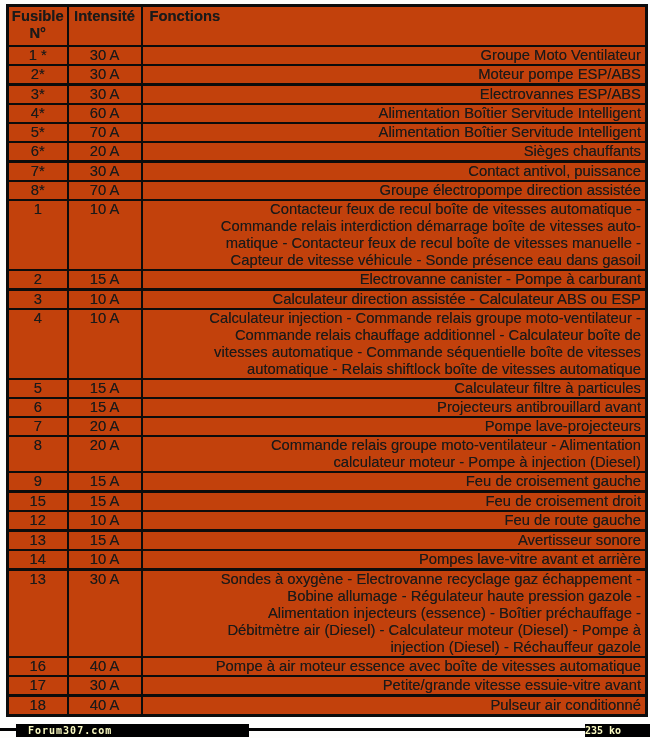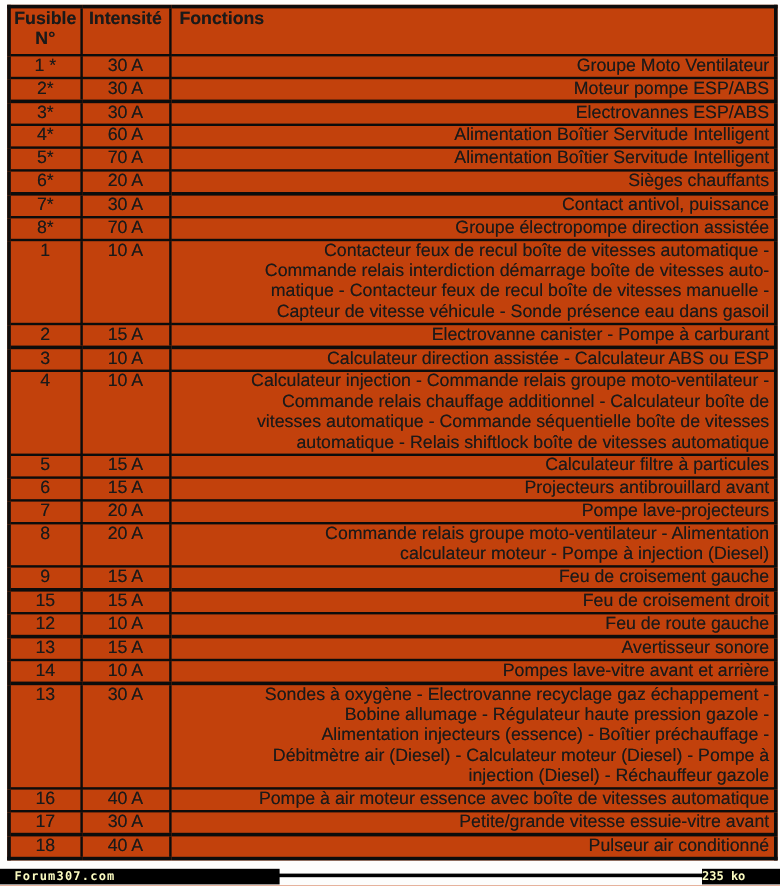--- a/index.html
+++ b/index.html
@@ -73,21 +73,21 @@
     background: #000;
     color: #fafac0;
     font-family: "DejaVu Sans Mono", monospace;
     font-size: 10px;
     font-weight: bold;
     line-height: 13px;
     letter-spacing: 1px;
     box-sizing: border-box;
   }
   .footer-badge.left {
-    left: 0;
+    left: 16px;
     width: 233px;
     padding-left: 12px;
   }
   .footer-badge.right {
     right: 0;
     width: 65px;
     letter-spacing: 0;
   }
 </style>
 </head>

